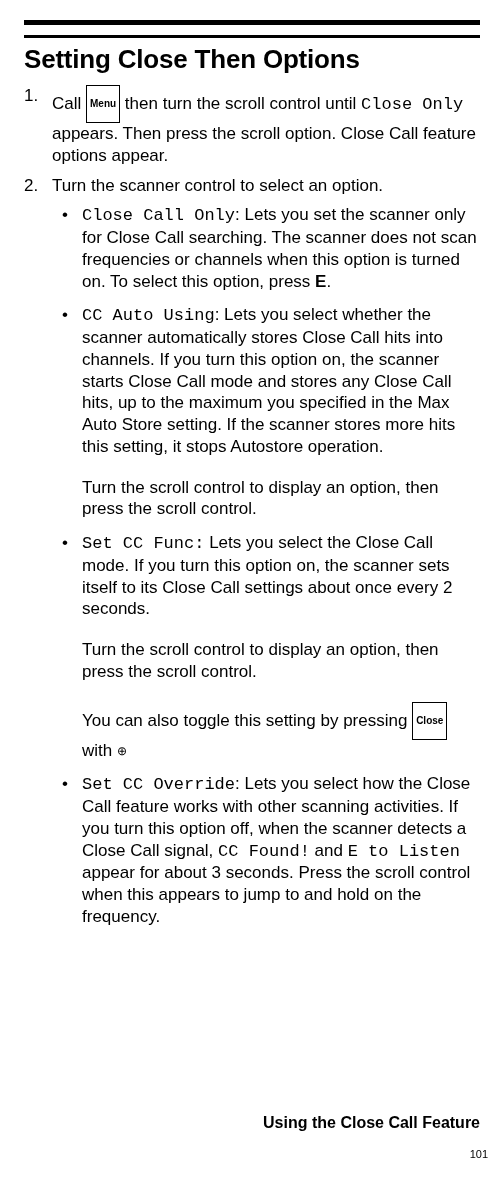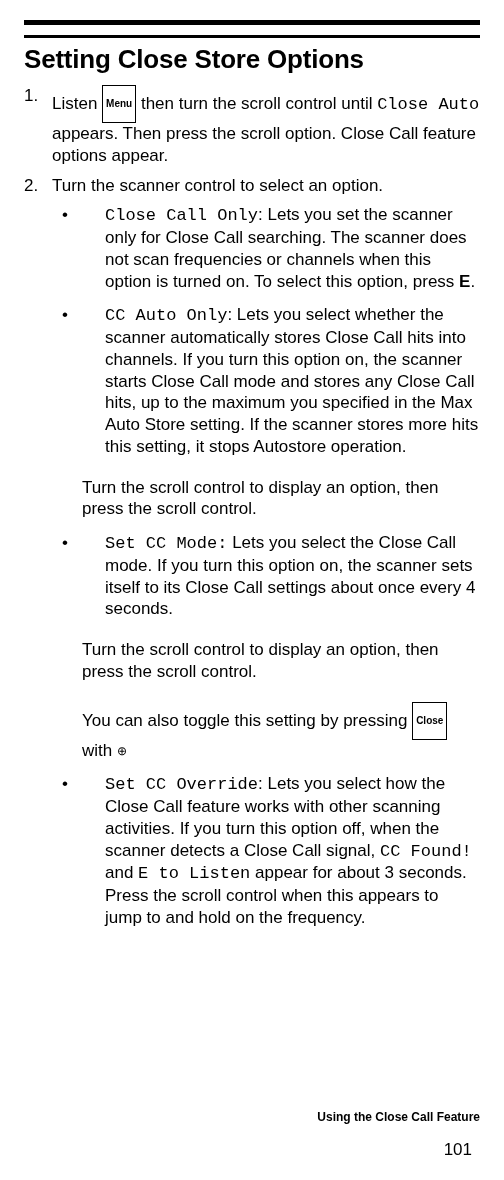--- a/index.html
+++ b/index.html
@@ -63,88 +63,87 @@
       line-height: 1.28;
       margin-left: 38px;
       margin-bottom: 12px;
     }
     .bullet-mark {
       width: 20px;
       flex-shrink: 0;
     }
     .bullet-body {
       flex: 1;
-      margin-left: 23px;
     }
     .sub-para {
       font-size: 17px;
       line-height: 1.28;
       margin-left: 58px;
       margin-bottom: 12px;
       margin-top: 19px;
     }
     .tiny-icon {
       display: inline-block;
       font-size: 12px;
       vertical-align: 1px;
     }
     .footer-title {
       position: absolute;
-      bottom: 56px;
+      bottom: 48px;
       right: 24px;
-      font-size: 12px;
+      font-size: 16px;
       font-weight: bold;
     }
     .page-num {
       position: absolute;
       bottom: 20px;
-      right: 32px;
-      font-size: 17px;
+      right: 16px;
+      font-size: 11px;
     }
   </style>
 </head>
 <body>
 
 <div class="rule-thick"></div>
 <div class="rule-thin"></div>
 
-<h1 class="h1">Setting Close Store Options</h1>
+<h1 class="h1">Setting Close Then Options</h1>
 
 <div class="step">
   <div class="step-num">1.</div>
   <div class="step-body">
-    <span>Listen </span><span class="menu-box">Menu</span><span> then turn the scroll control until </span><span class="mono">Close Auto</span><span> appears. Then press the scroll option. Close Call feature options appear.</span>
+    <span>Call </span><span class="menu-box">Menu</span><span> then turn the scroll control until </span><span class="mono">Close Only</span><span> appears. Then press the scroll option. Close Call feature options appear.</span>
   </div>
 </div>
 
 <div class="step">
   <div class="step-num">2.</div>
   <div class="step-body">Turn the scanner control to select an option.</div>
 </div>
 
 <div class="bullet">
   <div class="bullet-mark">•</div>
   <div class="bullet-body">
     <span class="mono">Close Call Only</span><span>: Lets you set the scanner only for Close Call searching. The scanner does not scan frequencies or channels when this option is turned on. To select this option, press </span><b>E</b><span>.</span>
   </div>
 </div>
 
 <div class="bullet">
   <div class="bullet-mark">•</div>
   <div class="bullet-body">
-    <span class="mono">CC Auto Only</span><span>: Lets you select whether the scanner automatically stores Close Call hits into channels. If you turn this option on, the scanner starts Close Call mode and stores any Close Call hits, up to the maximum you specified in the Max Auto Store setting. If the scanner stores more hits this setting, it stops Autostore operation.</span>
+    <span class="mono">CC Auto Using</span><span>: Lets you select whether the scanner automatically stores Close Call hits into channels. If you turn this option on, the scanner starts Close Call mode and stores any Close Call hits, up to the maximum you specified in the Max Auto Store setting. If the scanner stores more hits this setting, it stops Autostore operation.</span>
   </div>
 </div>
 
 <div class="sub-para">Turn the scroll control to display an option, then press the scroll control.</div>
 
 <div class="bullet">
   <div class="bullet-mark">•</div>
   <div class="bullet-body">
-    <span class="mono">Set CC Mode:</span><span> Lets you select the Close Call mode. If you turn this option on, the scanner sets itself to its Close Call settings about once every 4 seconds.</span>
+    <span class="mono">Set CC Func:</span><span> Lets you select the Close Call mode. If you turn this option on, the scanner sets itself to its Close Call settings about once every 2 seconds.</span>
   </div>
 </div>
 
 <div class="sub-para">Turn the scroll control to display an option, then press the scroll control.</div>
 
 <div class="sub-para">
   <span>You can also toggle this setting by pressing </span><span class="func-box">Close</span><span> with </span><span class="tiny-icon">⊕</span>
 </div>
 
 <div class="bullet">

